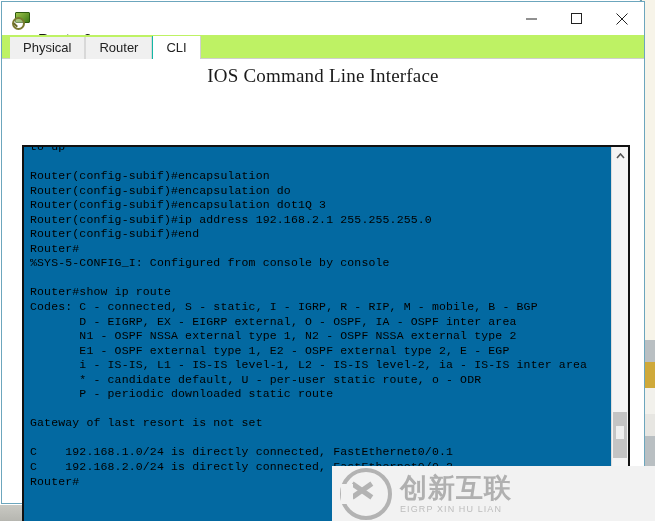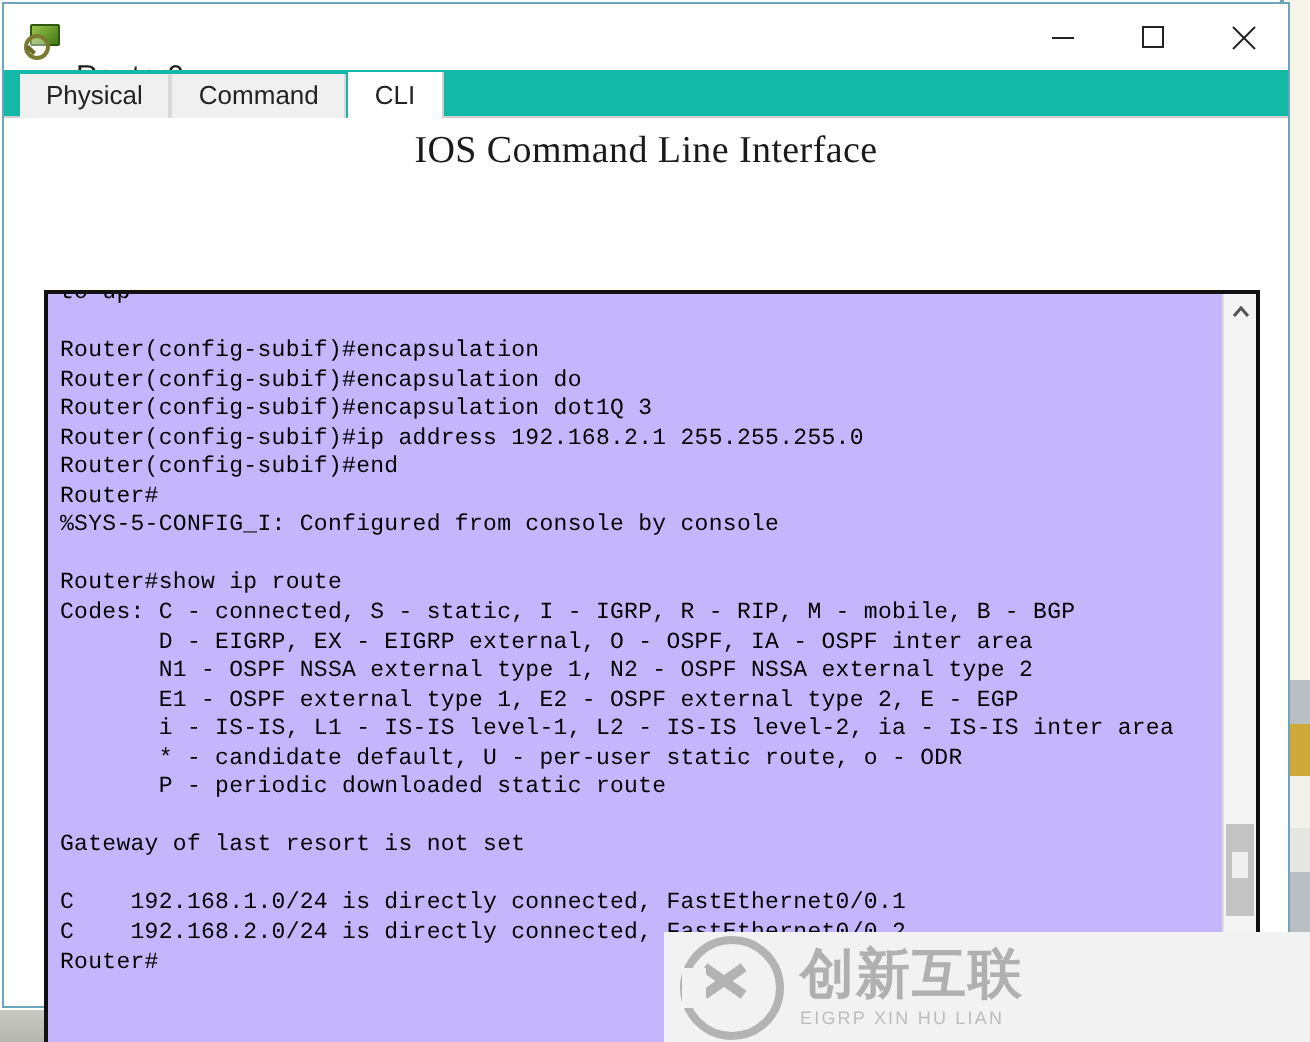--- a/index.html
+++ b/index.html
@@ -79,21 +79,21 @@
   }
   .win-controls{position:absolute;right:0;top:0;height:33px;display:flex;}
   .win-btn{
     width:45px;height:33px;display:flex;align-items:center;justify-content:center;
     color:#222;
   }
   .win-btn svg{display:block;}
 
   
   .tabstrip{
-    flex:0 0 24px;height:24px;background:#14b8a6;
+    flex:0 0 24px;height:24px;background:#bef264;
     display:flex;align-items:flex-end;position:relative;
     padding-left:8px;box-sizing:border-box;
   }
   .tabstrip::after{
     content:"";position:absolute;left:0;right:0;bottom:0;height:1px;background:#cfcfcf;
   }
   .tab{
     height:22px;line-height:22px;padding:0 13px;font-size:13px;color:#222;
     background:#f0f0f0;border-left:1px solid #d8d8d8;border-right:1px solid #d8d8d8;
     position:relative;z-index:1;box-sizing:border-box;
@@ -115,21 +115,21 @@
     letter-spacing:0.2px;
   }
 
   
   .terminal-wrap{
     position:absolute;left:20px;top:86px;width:608px;height:378px;
     border:2px solid #111111;background:#ffffff;box-sizing:border-box;
     display:flex;
   }
   .terminal{
-    flex:1 1 auto;overflow:hidden;position:relative;background:#c4b5fd;
+    flex:1 1 auto;overflow:hidden;position:relative;background:#0369a1;
     padding-left:6px;padding-top:0px;box-sizing:border-box;
   }
   .term-lines{
     font-family:"Liberation Mono","DejaVu Sans Mono",monospace;
     font-size:11.5px;line-height:14.55px;color:#000000;
     white-space:pre;position:absolute;left:6px;top:-7px;
     letter-spacing:0.15px;
   }
   .term-lines div{height:14.55px;}
 
@@ -221,21 +221,21 @@
         <svg width="14" height="14" viewBox="0 0 14 14">
             <line x1="1.5" y1="1.5" x2="12.5" y2="12.5" stroke="#222" stroke-width="1"></line>
             <line x1="12.5" y1="1.5" x2="1.5" y2="12.5" stroke="#222" stroke-width="1"></line>
           </svg>
       </div>
     </div>
   </div>
 
   <div class="tabstrip">
     <div class="tab first">Physical</div>
-    <div class="tab">Command</div>
+    <div class="tab">Router</div>
     <div class="tab active">CLI</div>
   </div>
 
   <div class="content">
     <div class="panel-heading">IOS Command Line Interface</div>
 
     <div class="terminal-wrap">
       <div class="terminal">
         <div class="term-lines"><div>to up</div><div>&nbsp;</div><div>Router(config-subif)#encapsulation</div><div>Router(config-subif)#encapsulation do</div><div>Router(config-subif)#encapsulation dot1Q 3</div><div>Router(config-subif)#ip address 192.168.2.1 255.255.255.0</div><div>Router(config-subif)#end</div><div>Router#</div><div>%SYS-5-CONFIG_I: Configured from console by console</div><div>&nbsp;</div><div>Router#show ip route</div><div>Codes: C - connected, S - static, I - IGRP, R - RIP, M - mobile, B - BGP</div><div>       D - EIGRP, EX - EIGRP external, O - OSPF, IA - OSPF inter area</div><div>       N1 - OSPF NSSA external type 1, N2 - OSPF NSSA external type 2</div><div>       E1 - OSPF external type 1, E2 - OSPF external type 2, E - EGP</div><div>       i - IS-IS, L1 - IS-IS level-1, L2 - IS-IS level-2, ia - IS-IS inter area</div><div>       * - candidate default, U - per-user static route, o - ODR</div><div>       P - periodic downloaded static route</div><div>&nbsp;</div><div>Gateway of last resort is not set</div><div>&nbsp;</div><div>C    192.168.1.0/24 is directly connected, FastEthernet0/0.1</div><div>C    192.168.2.0/24 is directly connected, FastEthernet0/0.2</div><div>Router#</div></div>
       </div>

